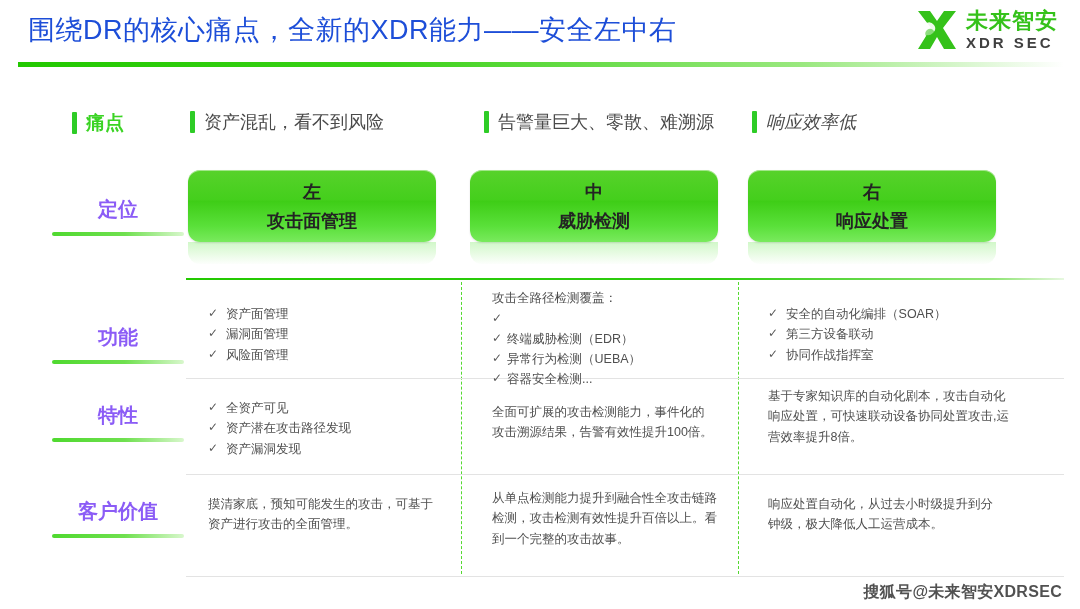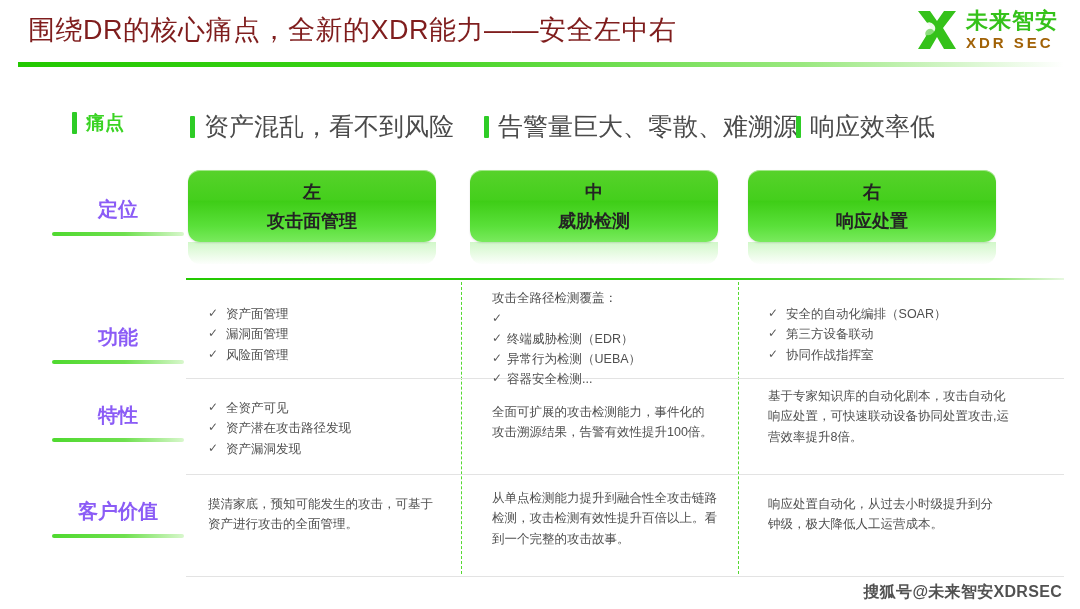--- a/index.html
+++ b/index.html
@@ -18,21 +18,21 @@
   
   .header {
     position: absolute;
     left: 0; top: 0; width: 1080px; height: 62px;
   }
   .slide-title {
     position: absolute;
     left: 28px; top: 12px;
     font-size: 27px;
     font-weight: 500;
-    color: #7f1d1d;
+    color: #1d4ed8;
     letter-spacing: 0.5px;
     white-space: nowrap;
   }
   .logo {
     position: absolute;
     right: 22px; top: 8px;
     display: flex;
     align-items: center;
     gap: 7px;
   }
@@ -48,21 +48,21 @@
   .logo-cn {
     font-size: 22px;
     font-weight: bold;
     color: #35c21a;
     letter-spacing: 1px;
     white-space: nowrap;
   }
   .logo-en {
     font-size: 15px;
     font-weight: bold;
-    color: #a16207;
+    color: #404040;
     letter-spacing: 3px;
     margin-top: 3px;
     white-space: nowrap;
   }
   .header-rule {
     position: absolute;
     left: 18px; top: 62px;
     width: 1046px; height: 5px;
     background: linear-gradient(to right, #22c800 0%, #3ad117 35%, #9ae87f 75%, #ffffff 100%);
   }
@@ -85,21 +85,21 @@
     background: #2ecc26;
     border-radius: 1px;
     flex: none;
   }
   .pain-label-green {
     font-size: 19px;
     font-weight: bold;
     color: #3bd424;
   }
   .pain-label-dark {
-    font-size: 25px;
+    font-size: 18px;
     color: #4a4a4a;
   }
 
   
   .row-label {
     position: absolute;
     left: 52px;
     width: 132px;
     text-align: center;
   }
@@ -254,21 +254,21 @@
       <span class="pain-label-green">痛点</span>
     </div>
     <div class="pain-item" style="left:190px;top:6px;">
       <span class="bar"></span>
       <span class="pain-label-dark">资产混乱，看不到风险</span>
     </div>
     <div class="pain-item" style="left:484px;top:6px;">
       <span class="bar"></span>
       <span class="pain-label-dark">告警量巨大、零散、难溯源</span>
     </div>
-    <div class="pain-item" style="left:796px;top:6px;">
+    <div class="pain-item" style="left:752px;top:6px;font-style:italic;">
       <span class="bar"></span>
       <span class="pain-label-dark">响应效率低</span>
     </div>
   </div>
 
   <div class="row-label" style="top:196px;">
     <span class="txt">定位</span>
     <div class="uline"></div>
   </div>
 

